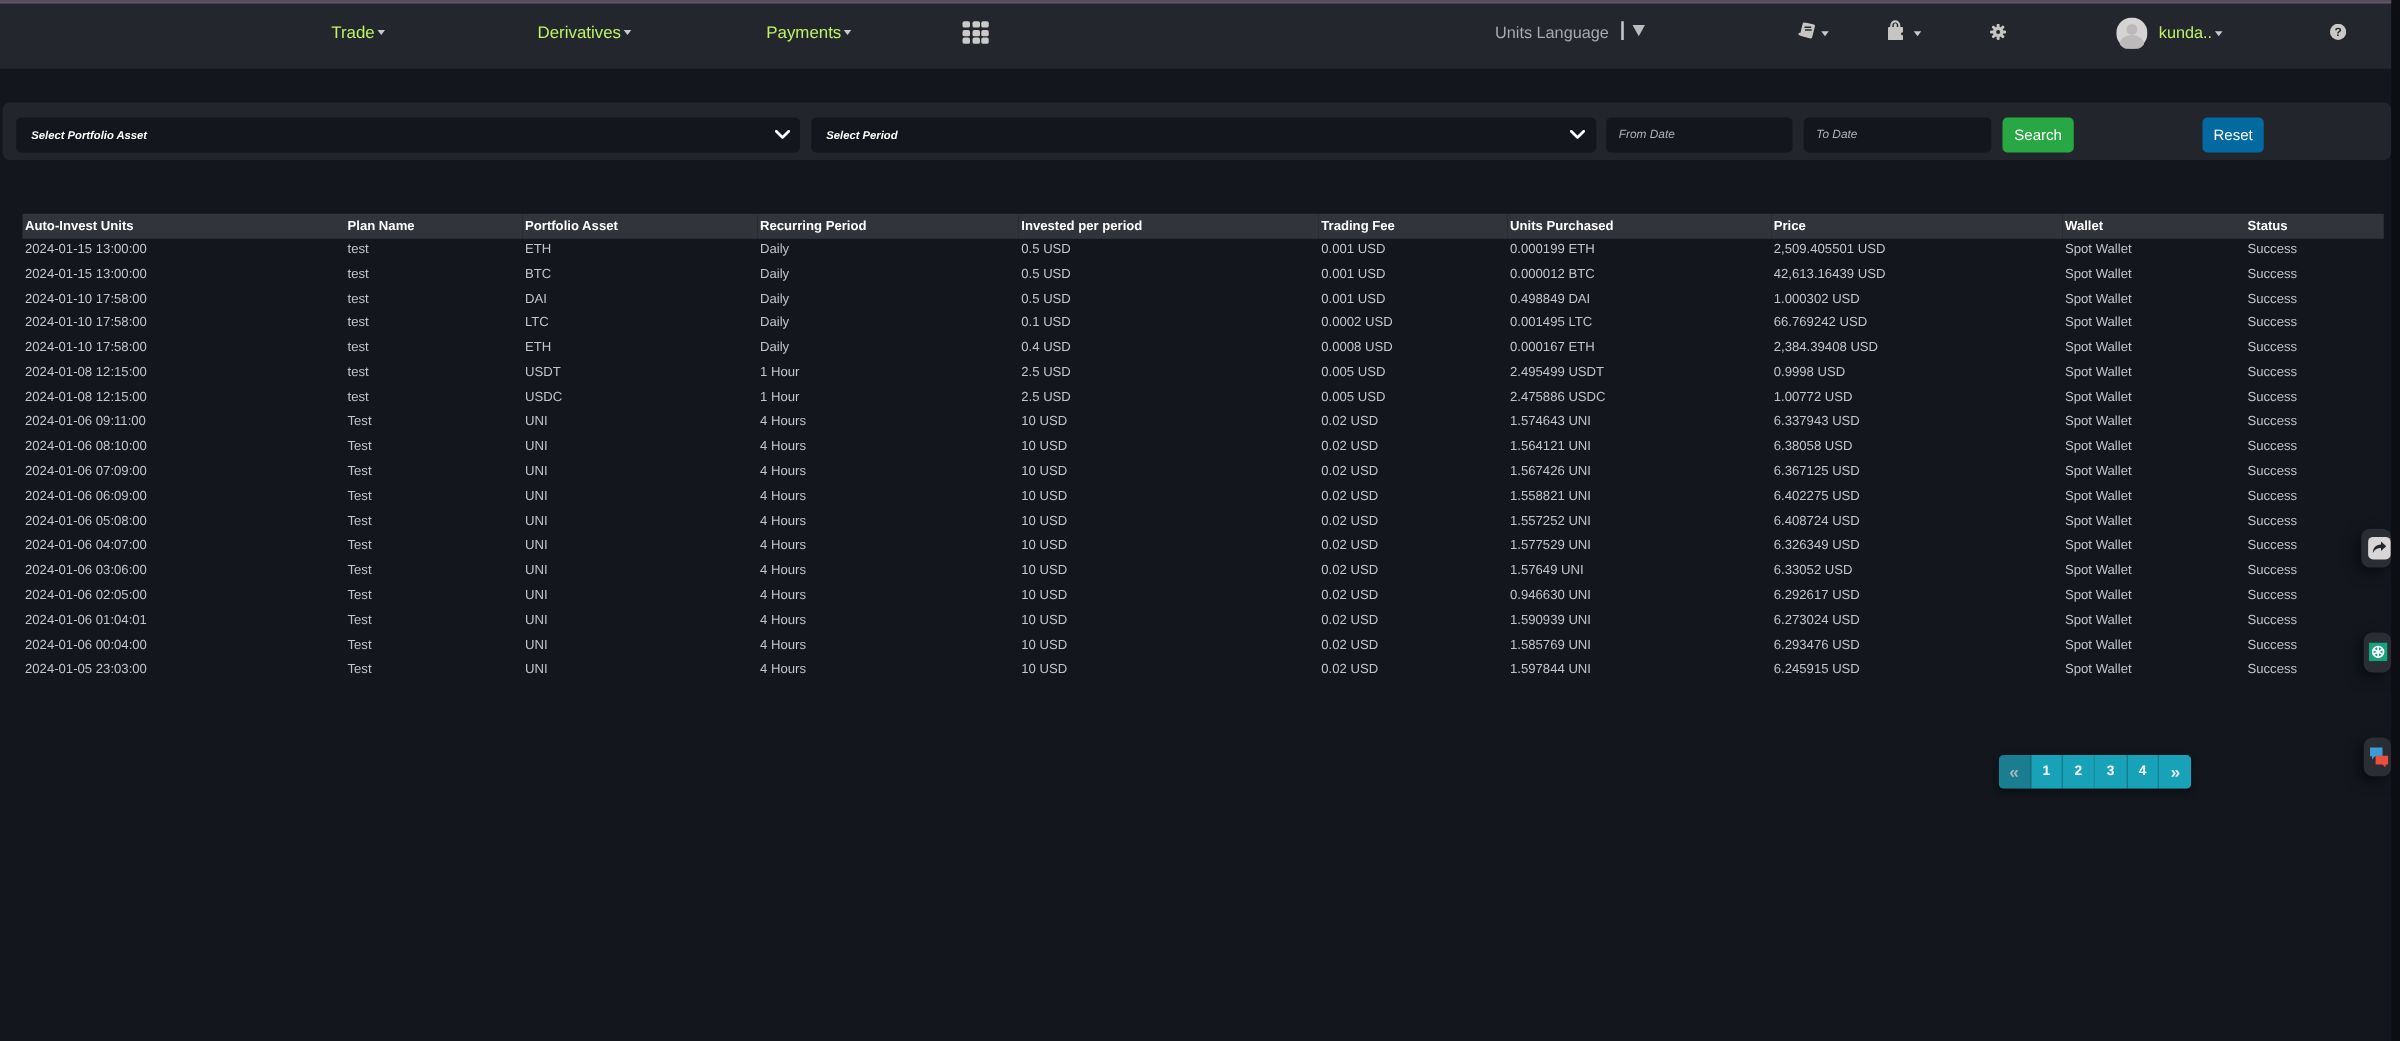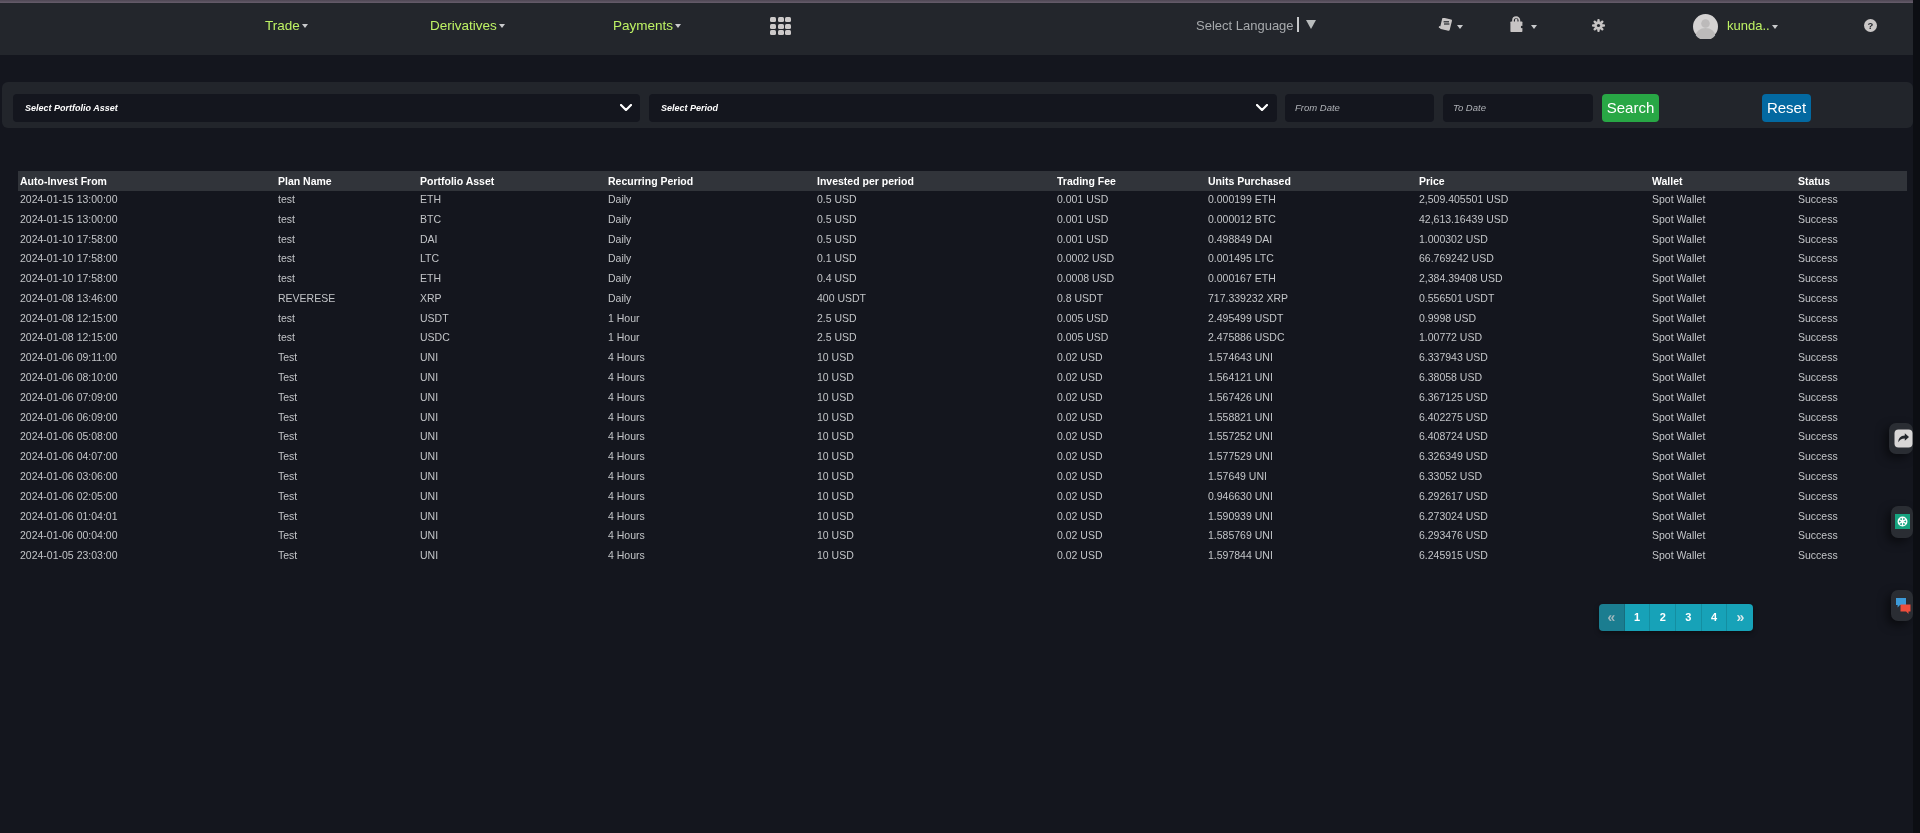--- a/index.html
+++ b/index.html
@@ -13,21 +13,21 @@
   .caret { display:inline-block; width:0; height:0; border-left:3px solid transparent; border-right:3px solid transparent; border-top:4px solid #c9cacc; vertical-align:middle; margin-left:2px; }
   
   #gridicon { left:770px; top:17px; width:21px; height:18px; display:grid; grid-template-columns:repeat(3,1fr); gap:1.5px; }
   #gridicon div { background:#ccc9c9; border-radius:1.5px; }
   
   #panel { left:2px; top:82px; width:1911px; height:46px; background:#22252b; border-radius:6px; }
   .fld { position:absolute; top:94px; height:28px; background:#14161e; border-radius:4px;font-style:italic; }
   .fldtxt { color:#fff; font-size:9px; font-weight:bold; line-height:28px; padding-left:12px; }
   .phtxt { color:#aeb1b6; font-size:9.5px; line-height:28px; padding-left:10px; }
   .chev { position:absolute; top:10px; width:12px; height:7px; }
-  .btn { position:absolute; top:94px; height:28px; border-radius:4px; color:#fff; font-size:15px; text-align:center; line-height:28px; }
+  .btn { position:absolute; top:94px; height:28px; border-radius:4px; color:#fff; font-size:12px; text-align:center; line-height:28px; }
   
   #tbl { left:18px; top:171px; width:1889px; border-collapse:collapse; table-layout:fixed; font-size:10.5px; }
   #tbl th { background:#31343a; color:#ffffff; font-weight:bold; text-align:left; height:20px; padding:0 0 0 2px; }
   #tbl td { color:#c3c5c8; height:19.79px; line-height:17.5px; vertical-align:top; padding:0 0 0 2px; font-weight:normal; }
   
   #pag { left:1599px; top:604px; height:27px; display:flex; border-radius:4px; overflow:hidden; box-shadow:0 2px 5px rgba(0,0,0,.4); }
   #pag .pcell { width:25.7px; height:27px; background:#17a2b8; color:#fff; font-size:11px; font-weight:bold; text-align:center; line-height:26px; border-right:1px solid rgba(0,0,0,.12); }
   #pag .first { background:#1b7d90; color:#9fb6bb; font-size:14px; }
   #pag .last { border-right:none; color:#dfe9eb; font-size:14px; }
   
@@ -46,21 +46,21 @@
     <div></div>
     <div></div>
     <div></div>
     <div></div>
     <div></div>
     <div></div>
     <div></div>
     <div></div>
     <div></div>
   </div>
-  <span class="navitem" style="left:1196px; color:#a6a9ac; font-size:13px;">Select Language</span>
+  <span class="navitem" style="left:1196px; color:#a6a9ac; font-size:13px;">Units Language</span>
   <span class="abs" style="left:1297px; top:17px; width:1.5px; height:15px; background:#c7c9cb;"></span>
   <span class="abs" style="left:1306px; top:20px; width:0; height:0; border-left:5.5px solid transparent; border-right:5.5px solid transparent; border-top:9px solid #b9bcbd;"></span>
 
   <svg class="abs" style="left:1438px; top:18px;" width="16" height="14" viewBox="0 0 16 14">
     <g transform="rotate(14 8 7)">
       <rect x="2.8" y="0.5" width="10" height="11.5" rx="1.2" fill="#c7c4c4"></rect>
       <rect x="1.5" y="9.6" width="10" height="2" rx="0.9" fill="#c7c4c4"></rect>
     </g>
     <rect x="5.6" y="3.2" width="5.4" height="1.2" fill="#23262c"></rect>
     <rect x="6" y="5.4" width="5.4" height="1.2" fill="#23262c"></rect>
@@ -130,21 +130,21 @@
       <col style="width:209px">
       <col style="width:240px">
       <col style="width:151px">
       <col style="width:211px">
       <col style="width:233px">
       <col style="width:146px">
       <col style="width:111px">
 </colgroup>
 <thead>
 <tr>
-        <th>Auto-Invest From</th>
+        <th>Auto-Invest Units</th>
         <th>Plan Name</th>
         <th>Portfolio Asset</th>
         <th>Recurring Period</th>
         <th>Invested per period</th>
         <th>Trading Fee</th>
         <th>Units Purchased</th>
         <th>Price</th>
         <th>Wallet</th>
         <th>Status</th>
       </tr>
@@ -204,32 +204,20 @@
         <td>ETH</td>
         <td>Daily</td>
         <td>0.4 USD</td>
         <td>0.0008 USD</td>
         <td>0.000167 ETH</td>
         <td>2,384.39408 USD</td>
         <td>Spot Wallet</td>
         <td>Success</td>
       </tr>
 <tr>
-        <td>2024-01-08 13:46:00</td>
-        <td>REVERESE</td>
-        <td>XRP</td>
-        <td>Daily</td>
-        <td>400 USDT</td>
-        <td>0.8 USDT</td>
-        <td>717.339232 XRP</td>
-        <td>0.556501 USDT</td>
-        <td>Spot Wallet</td>
-        <td>Success</td>
-      </tr>
-<tr>
         <td>2024-01-08 12:15:00</td>
         <td>test</td>
         <td>USDT</td>
         <td>1 Hour</td>
         <td>2.5 USD</td>
         <td>0.005 USD</td>
         <td>2.495499 USDT</td>
         <td>0.9998 USD</td>
         <td>Spot Wallet</td>
         <td>Success</td>

